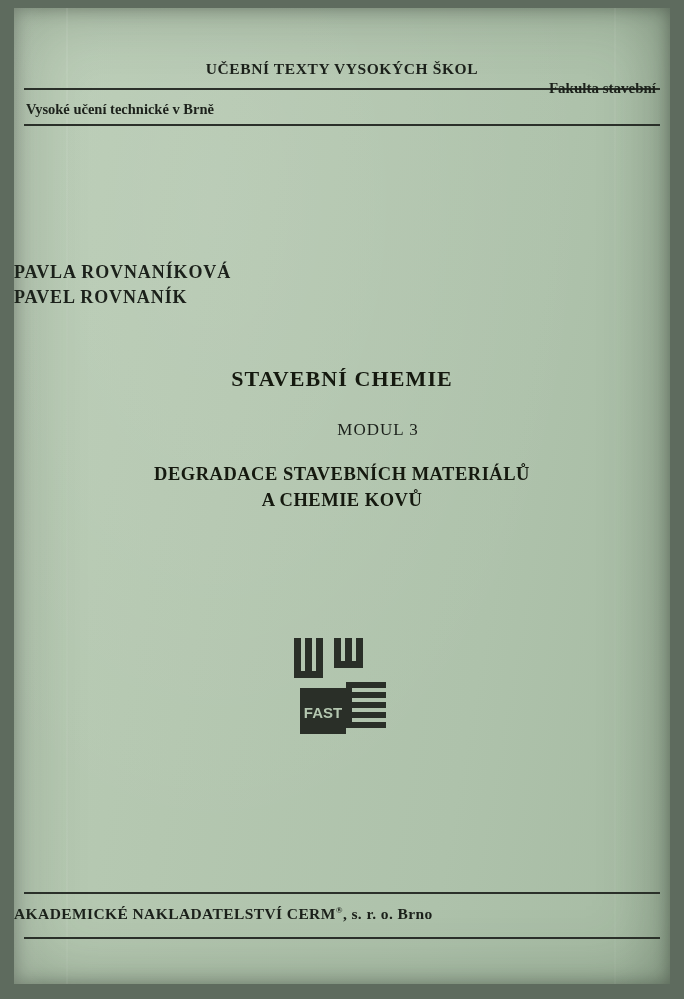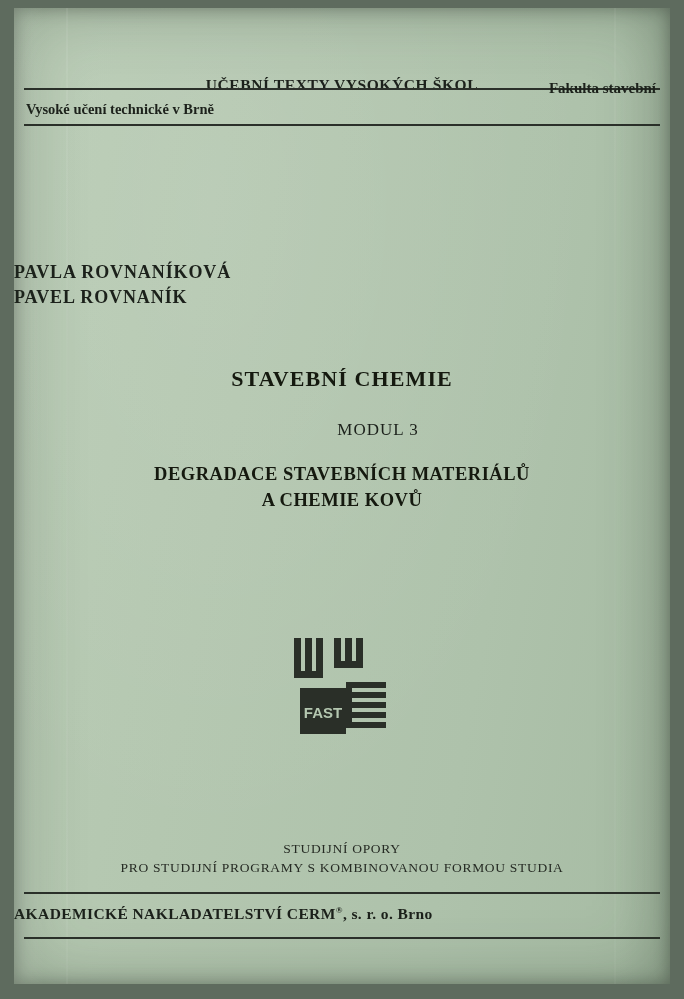--- a/index.html
+++ b/index.html
@@ -54,21 +54,21 @@
     bottom: 0;
     background: linear-gradient(180deg, rgba(255,255,255,0.18), rgba(255,255,255,0.02) 40%, rgba(255,255,255,0.12));
     opacity: .5;
   }
 
   .txt { color: #20251f; }
 
   
   #series-title {
     position: absolute;
-    top: 68px;
+    top: 52px;
     left: 0;
     width: 100%;
     text-align: center;
     font-size: 15.5px;
     font-weight: bold;
     letter-spacing: 0.6px;
     color: #1c211b;
   }
   #rule-top {
     position: absolute;
@@ -267,23 +267,19 @@
           <rect x="56" y="76" width="40" height="6"></rect>
           <rect x="56" y="86" width="40" height="6"></rect>
           <rect x="56" y="46" width="6" height="46"></rect>
 
           <rect x="10" y="52" width="46" height="46"></rect>
         </g>
         <text x="33" y="82" text-anchor="middle" font-family="Liberation Sans, sans-serif" font-size="15" font-weight="bold" fill="#b4c7b0">FAST</text>
       </svg>
     </div>
 
-    <div id="study-support">
-      <div>STUDIJNÍ OPORY</div>
-      <div>PRO STUDIJNÍ PROGRAMY S KOMBINOVANOU FORMOU STUDIA</div>
-    </div>
     <div id="rule-bottom"></div>
     <div id="publisher"><span>AKADEMICKÉ NAKLADATELSTVÍ CERM</span><span class="sup">®</span><span>, s. r. o. Brno</span></div>
     <div id="rule-bottom2"></div>
 
     <div class="vignette"></div>
   </div>
 </div>
 
 </body></html>

